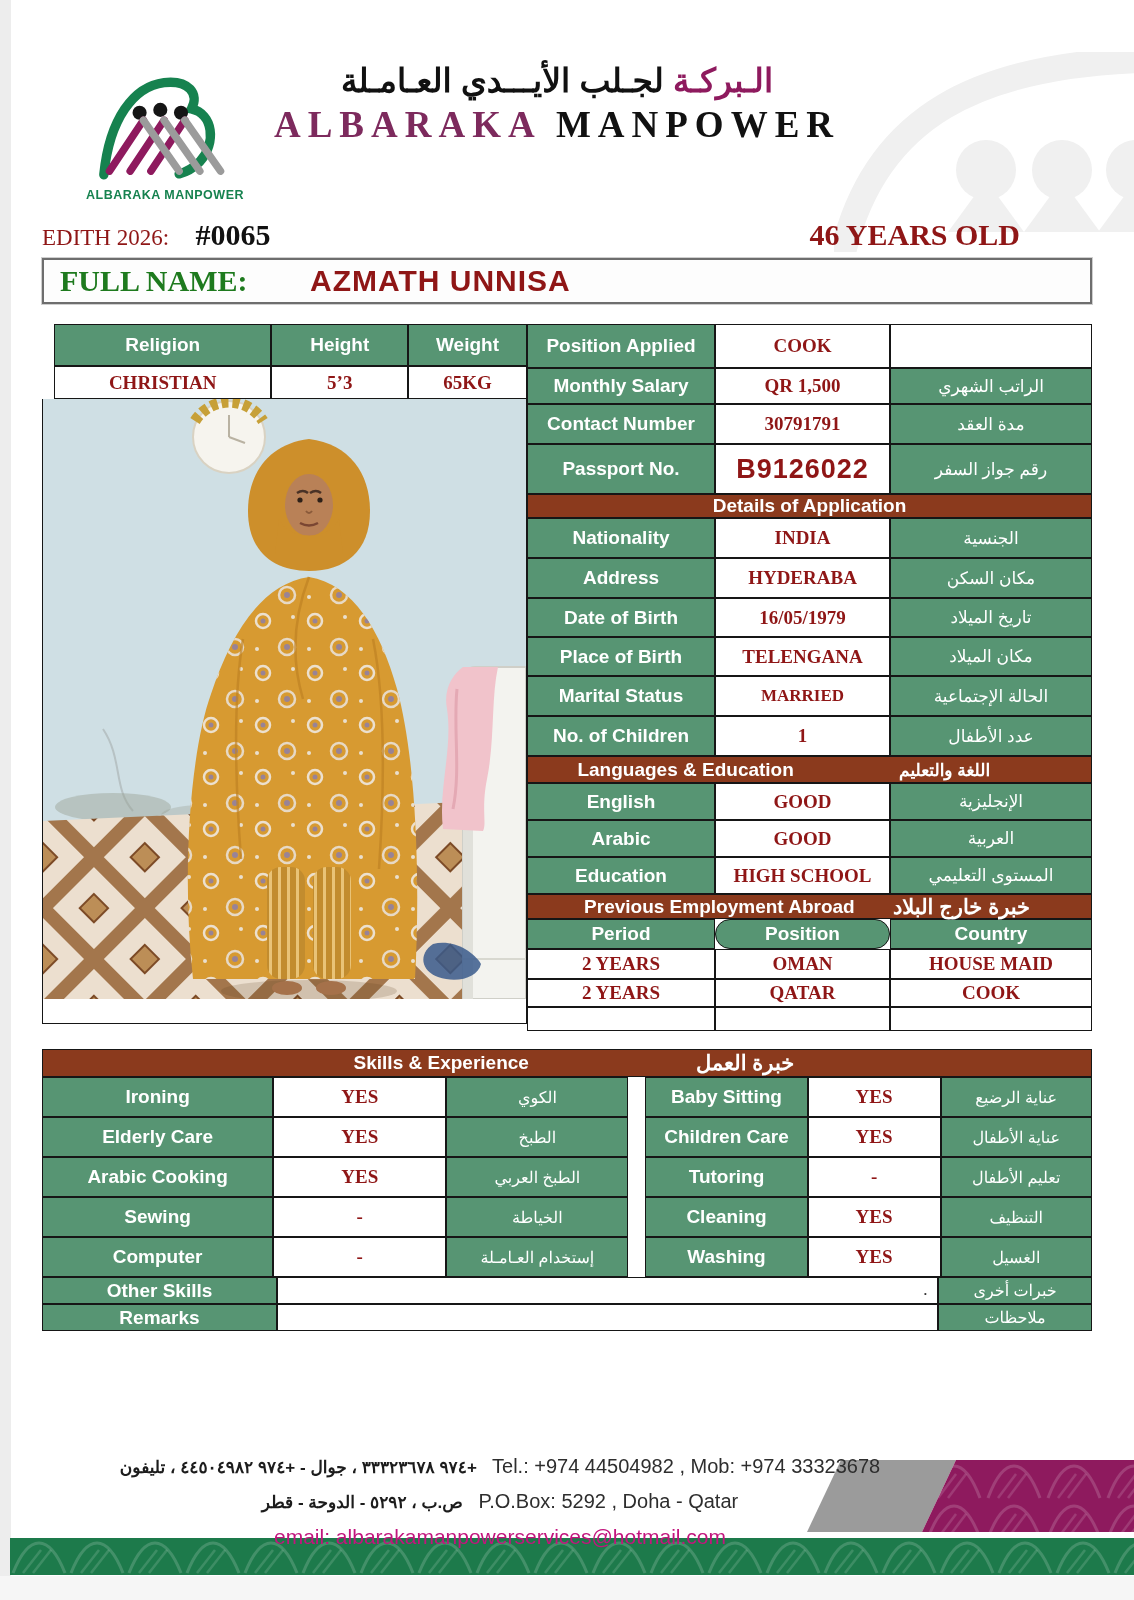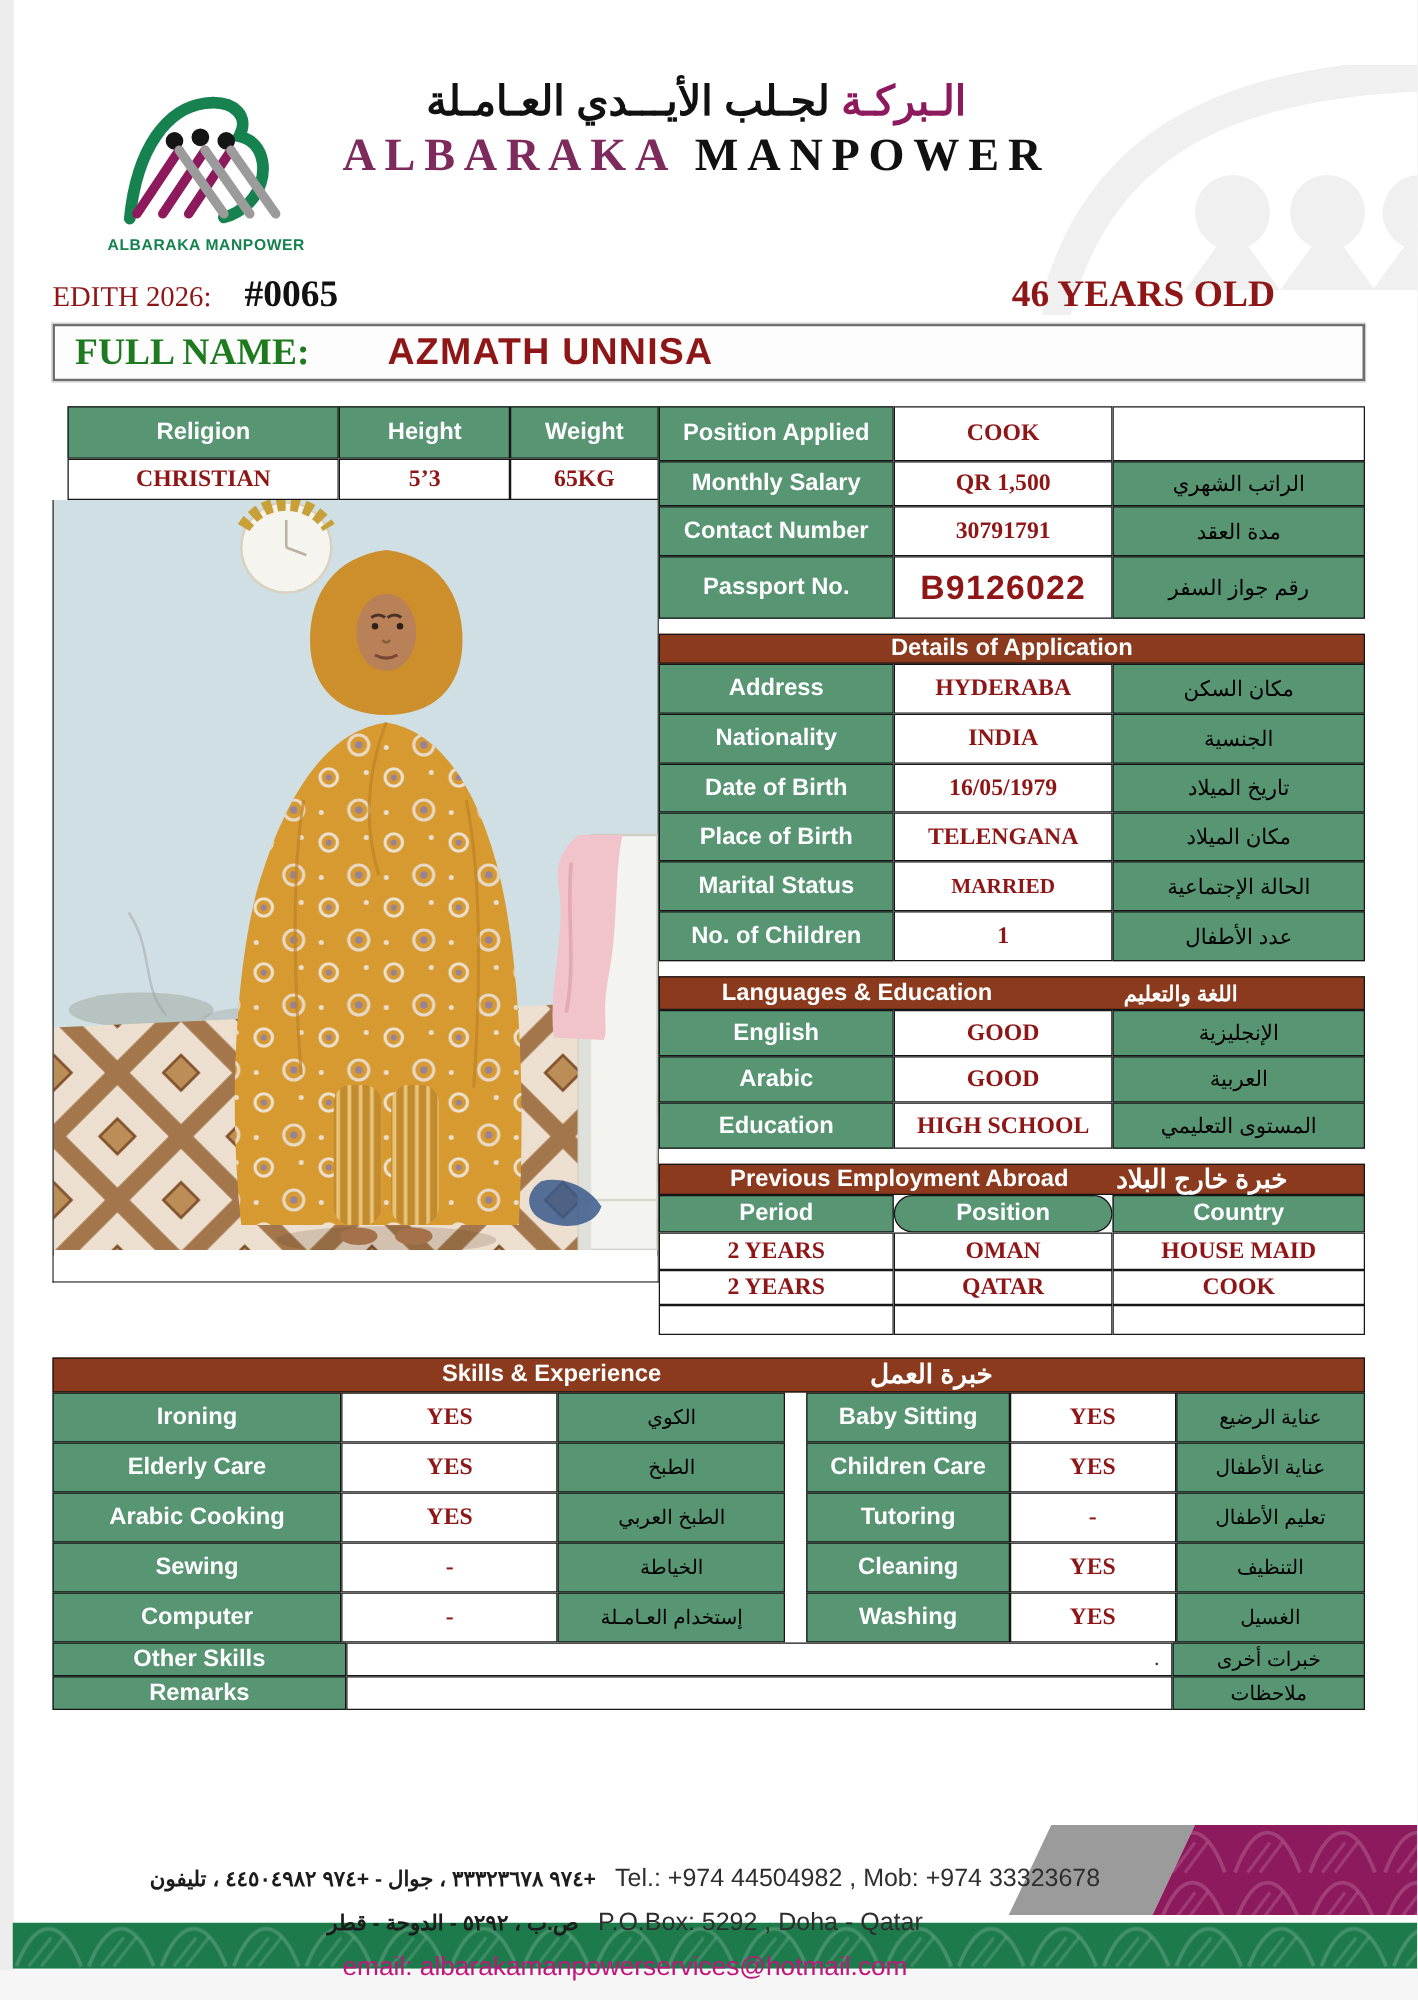--- a/index.html
+++ b/index.html
@@ -26,24 +26,24 @@
 
   .name-bar{width:1050px;margin:6px 0 0 42px;height:46px;border:2px solid #6e6e6e;outline:1px solid #cfcfcf;
             background:#fdfdfd;display:flex;align-items:center;box-sizing:border-box;}
   .name-label{font-family:"Liberation Serif",serif;color:#1e7a1e;font-weight:bold;font-size:30px;margin-left:16px;width:250px;}
   .name-value{color:#8f1616;font-weight:bold;font-size:30px;letter-spacing:1px;}
 
   
   .cell{box-sizing:border-box;border:1px solid #161616;display:flex;align-items:center;justify-content:center;}
   .c-green{background:#579573;color:#fff;font-weight:bold;font-size:19px;}
   .c-white{background:#fff;color:#8f1616;font-weight:bold;font-family:"Liberation Serif",serif;font-size:19px;}
-  .c-ara{background:#579573;color:#000000;font-size:17px;direction:rtl;}
+  .c-ara{background:#579573;color:#ffffff;font-size:17px;direction:rtl;}
   .c-empty{background:#fff;}
   .bar{position:relative;background:#8b3a1d;color:#fff;font-weight:bold;font-size:19px;
-       box-sizing:border-box;border:1px solid #161616;margin-top:12px;}
+       box-sizing:border-box;border:1px solid #161616;}
   .bar span{position:absolute;top:50%;transform:translate(-50%,-50%);white-space:nowrap;}
 
   .main{display:flex;margin:20px 0 0 42px;align-items:flex-start;}
   .left-col{width:485px;}
   .mini-row{display:flex;margin-left:12px;}
   .photo-cell{box-sizing:border-box;border:1px solid #161616;border-top:none;background:#fff;}
   .photo-pad{height:20px;background:#fff;}
   .right-col{width:565px;}
   .irow{display:flex;}
   .w-lbl{width:188px;}
@@ -230,28 +230,28 @@
         <div class="cell c-green w-lbl" style="height:50px;">Passport No.</div>
         <div class="cell c-white w-val passport" style="height:50px;">B9126022</div>
         <div class="cell c-ara w-ara" style="height:50px;">رقم جواز السفر</div>
       </div>
 
       <div class="bar" style="height:24px;">
         <span style="left:50%;">Details of  Application</span>
       </div>
 
       <div class="irow">
+        <div class="cell c-green w-lbl" style="height:40px;">Nationality</div>
+        <div class="cell c-white w-val" style="height:40px;">INDIA</div>
+        <div class="cell c-ara w-ara" style="height:40px;">الجنسية</div>
+      </div>
+      <div class="irow">
         <div class="cell c-green w-lbl" style="height:40px;">Address</div>
         <div class="cell c-white w-val" style="height:40px;">HYDERABA</div>
         <div class="cell c-ara w-ara" style="height:40px;">مكان السكن</div>
-      </div>
-      <div class="irow">
-        <div class="cell c-green w-lbl" style="height:40px;">Nationality</div>
-        <div class="cell c-white w-val" style="height:40px;">INDIA</div>
-        <div class="cell c-ara w-ara" style="height:40px;">الجنسية</div>
       </div>
       <div class="irow">
         <div class="cell c-green w-lbl" style="height:39px;">Date of Birth</div>
         <div class="cell c-white w-val" style="height:39px;">16/05/1979</div>
         <div class="cell c-ara w-ara" style="height:39px;">تاريخ الميلاد</div>
       </div>
       <div class="irow">
         <div class="cell c-green w-lbl" style="height:39px;">Place of Birth</div>
         <div class="cell c-white w-val" style="height:39px;">TELENGANA</div>
         <div class="cell c-ara w-ara" style="height:39px;">مكان الميلاد</div>

